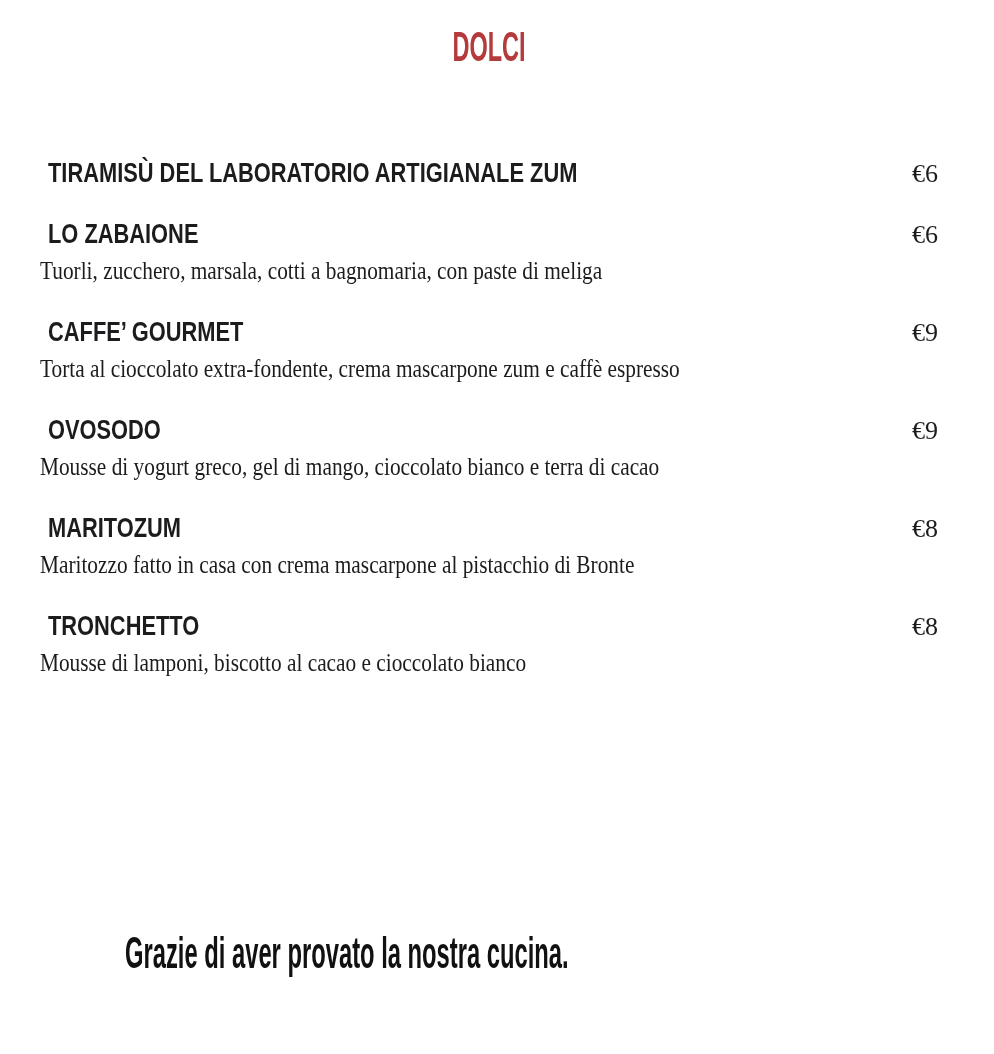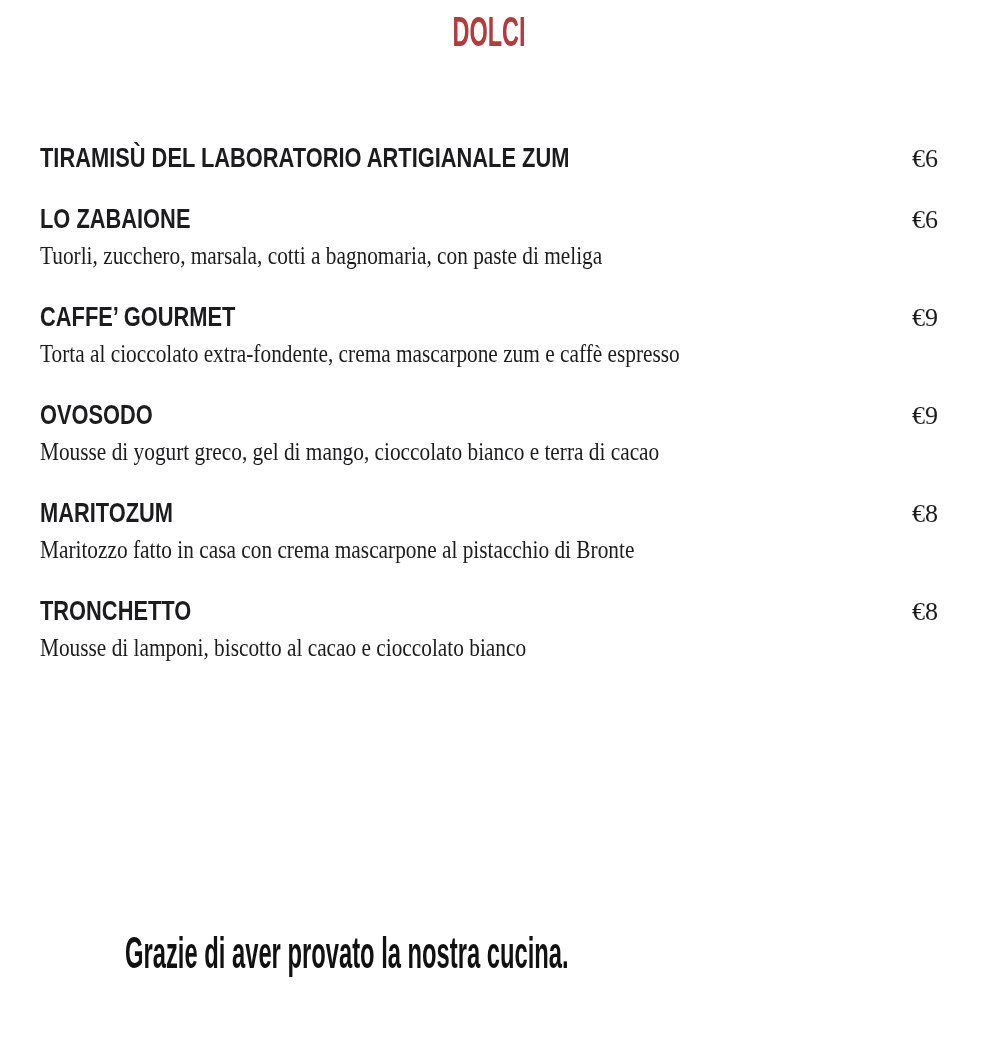--- a/index.html
+++ b/index.html
@@ -6,21 +6,21 @@
   html, body {
     width: 994px;
     background: #ffffff;
     font-family: "Liberation Sans", sans-serif;
   }
   .page {
     position: relative;
     width: 994px;
     height: 1054px;
     background: #ffffff;
-    padding: 10px 56px 0 40px;
+    padding: 25px 56px 0 40px;
     overflow: hidden;
   }
   .menu-title {
     text-align: center;
     font-size: 42px;
     font-weight: 700;
     line-height: 1.05;
     letter-spacing: 0px;
     transform: scaleX(0.56);
     transform-origin: 50% 50%;
@@ -30,20 +30,21 @@
     margin-top: 90px;
   }
   .menu-item {
     margin-bottom: 32px;
   }
   .item-head {
     display: flex;
     align-items: baseline;
     justify-content: space-between;
     line-height: 28px;
+    margin-left: 8px;
   }
   .item-name {
     display: inline-block;
     font-size: 28px;
     font-weight: 700;
     color: #1c1c1e;
     transform: scaleX(0.78);
     transform-origin: 0 50%;
     white-space: nowrap;
     letter-spacing: 0px;

